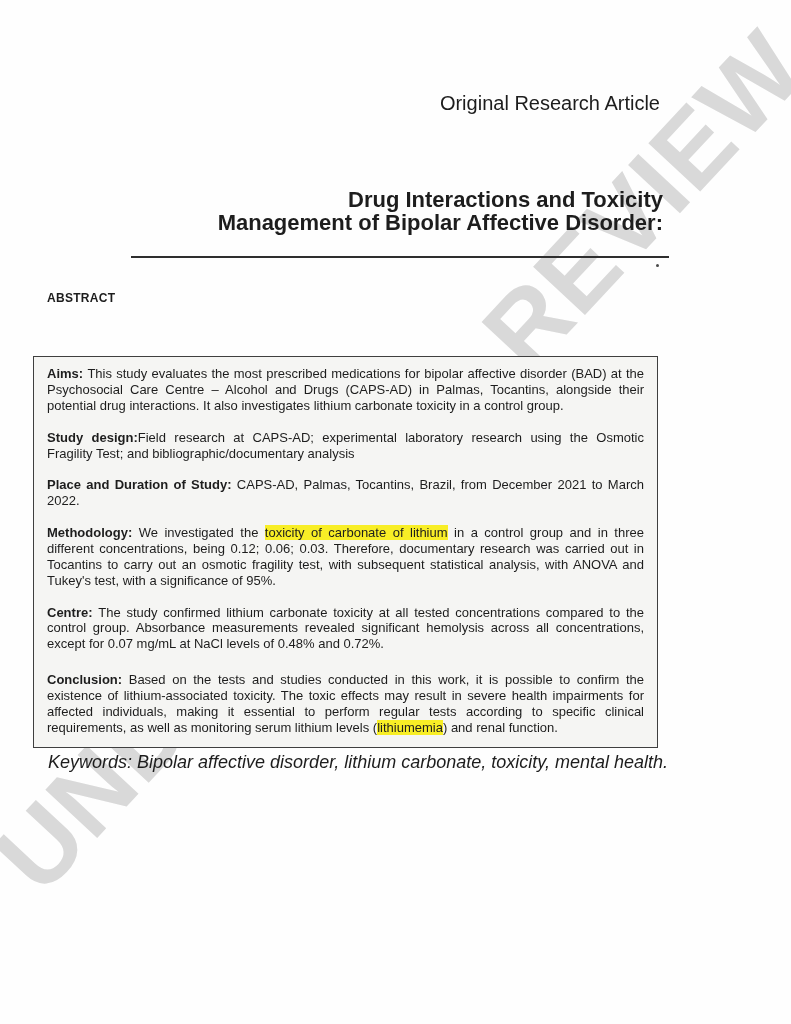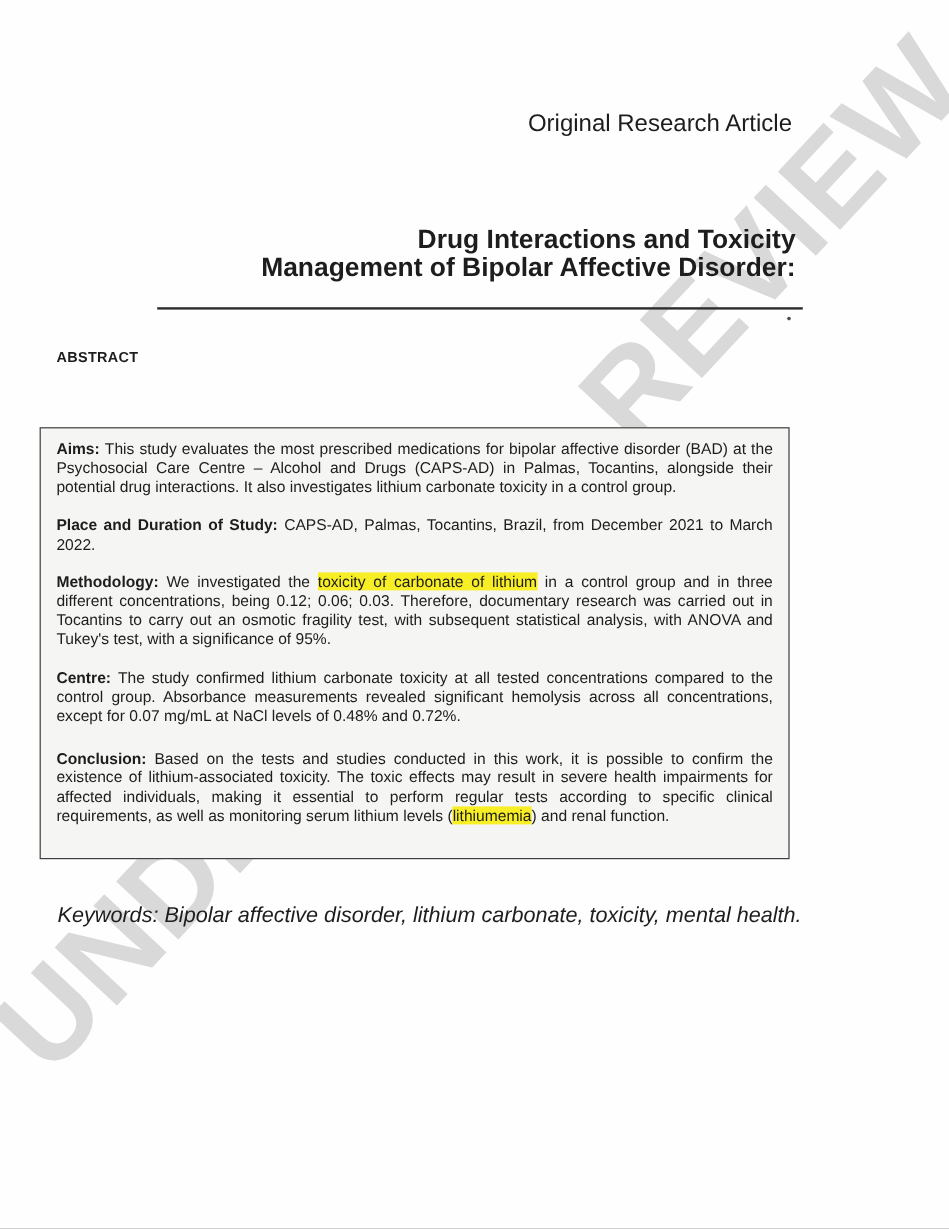--- a/index.html
+++ b/index.html
@@ -74,20 +74,21 @@
     <div>Management of Bipolar Affective Disorder:</div>
   </div>
 
   <div class="title-rule"></div>
   <div class="artifact-dot"></div>
 
   <div class="abstract-heading">ABSTRACT</div>
 
   <div class="abstract-box">
       <p><span class="b">Aims: </span><span>This study evaluates the most prescribed medications for bipolar affective disorder (BAD) at the Psychosocial Care Centre – Alcohol and Drugs (CAPS-AD) in Palmas, Tocantins, alongside their potential drug interactions. It also investigates lithium carbonate toxicity in a control group.</span></p>
+      <p><span class="b">Study design:</span><span>Field research at CAPS-AD; experimental laboratory research using the Osmotic Fragility Test; and bibliographic/documentary analysis</span></p>
       <p><span class="b">Place and Duration of Study: </span><span>CAPS-AD, Palmas, Tocantins, Brazil, from December 2021 to March 2022.</span></p>
       <p><span class="b">Methodology: </span><span>We investigated the </span><span class="hl">toxicity of carbonate of lithium</span><span> in a control group and in three different concentrations, being 0.12; 0.06; 0.03. Therefore, documentary research was carried out in Tocantins to carry out an osmotic fragility test, with subsequent statistical analysis, with ANOVA and Tukey's test, with a significance of 95%.</span></p>
       <p><span class="b">Centre: </span><span>The study confirmed lithium carbonate toxicity at all tested concentrations compared to the control group. Absorbance measurements revealed significant hemolysis across all concentrations, except for 0.07 mg/mL at NaCl levels of 0.48% and 0.72%.</span></p>
       <p><span class="b">Conclusion: </span><span>Based on the tests and studies conducted in this work, it is possible to confirm the existence of lithium-associated toxicity. The toxic effects may result in severe health impairments for affected individuals, making it essential to perform regular tests according to specific clinical requirements, as well as monitoring serum lithium levels (</span><span class="hl">lithiumemia</span><span>) and renal function.</span></p>
     </div>
 
   <div class="keywords">Keywords: Bipolar affective disorder, lithium carbonate, toxicity, mental health.</div>
 
 </div>
 

